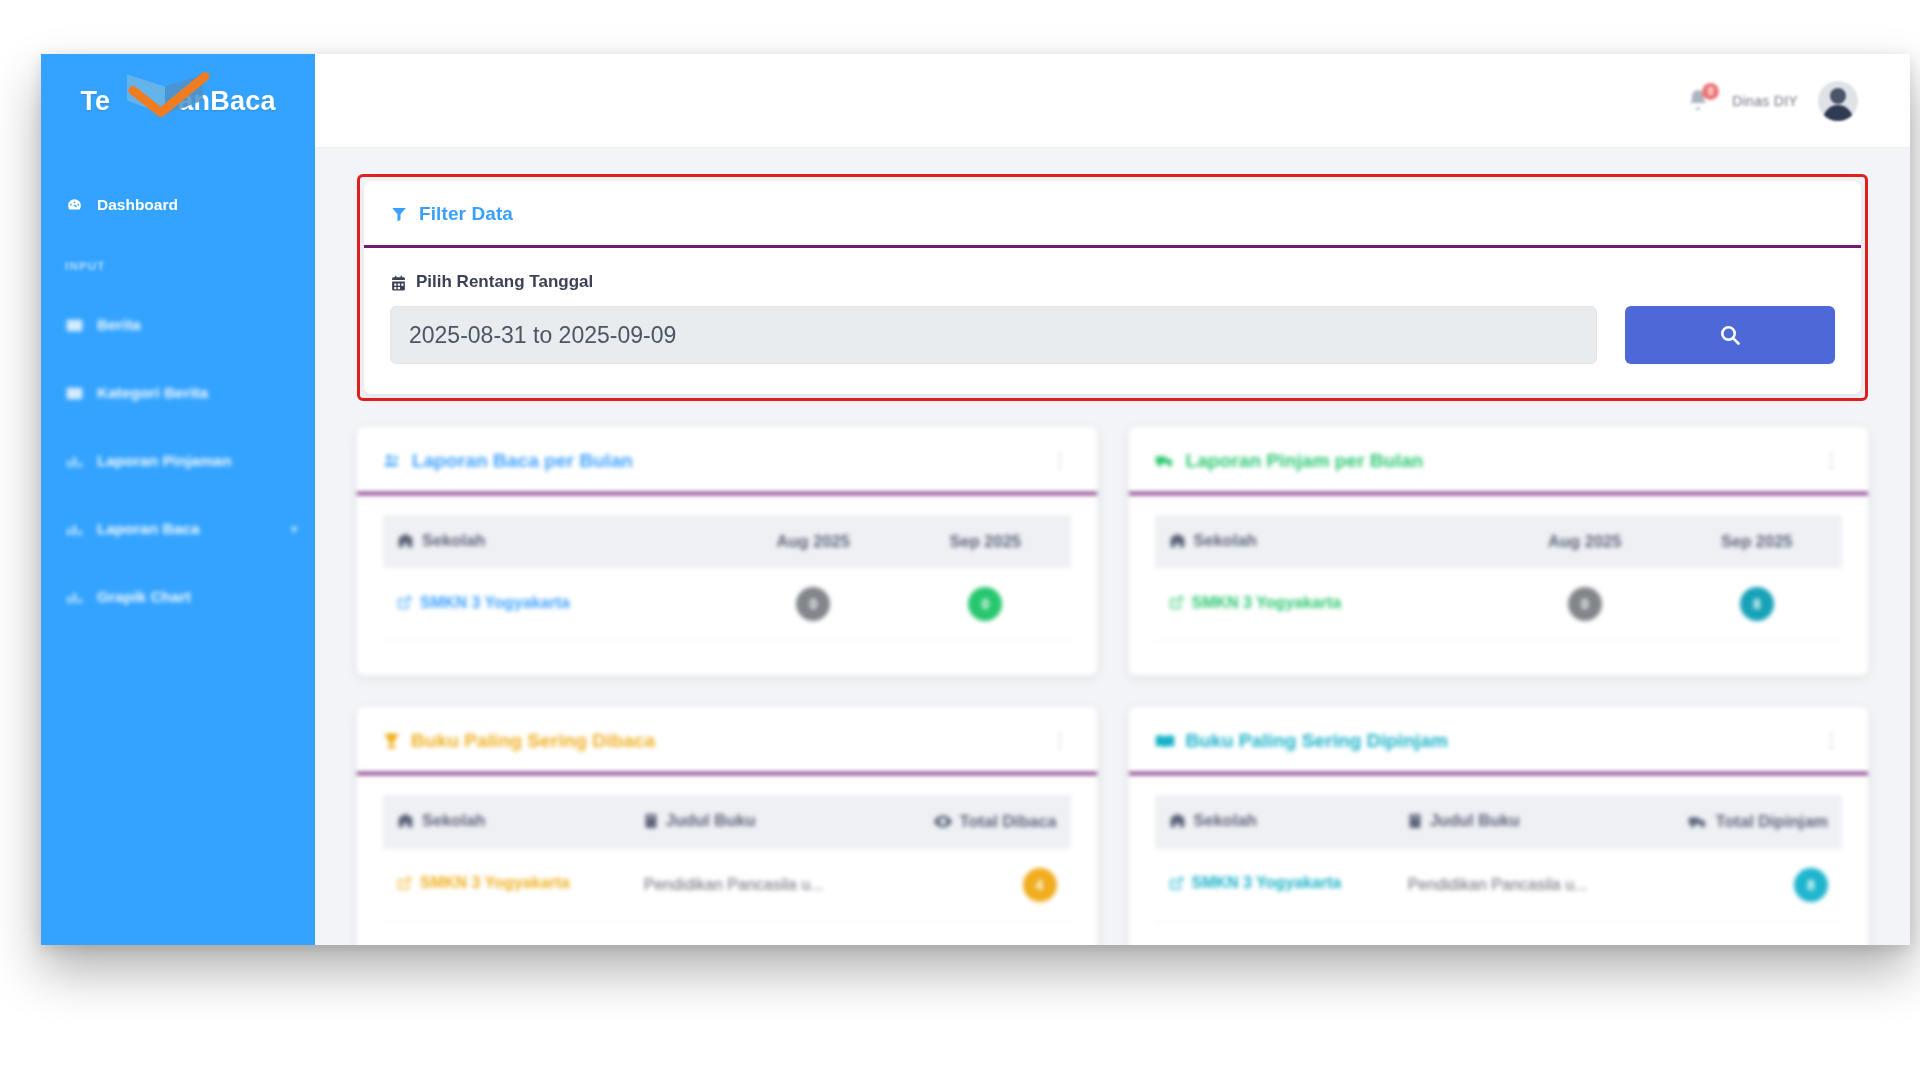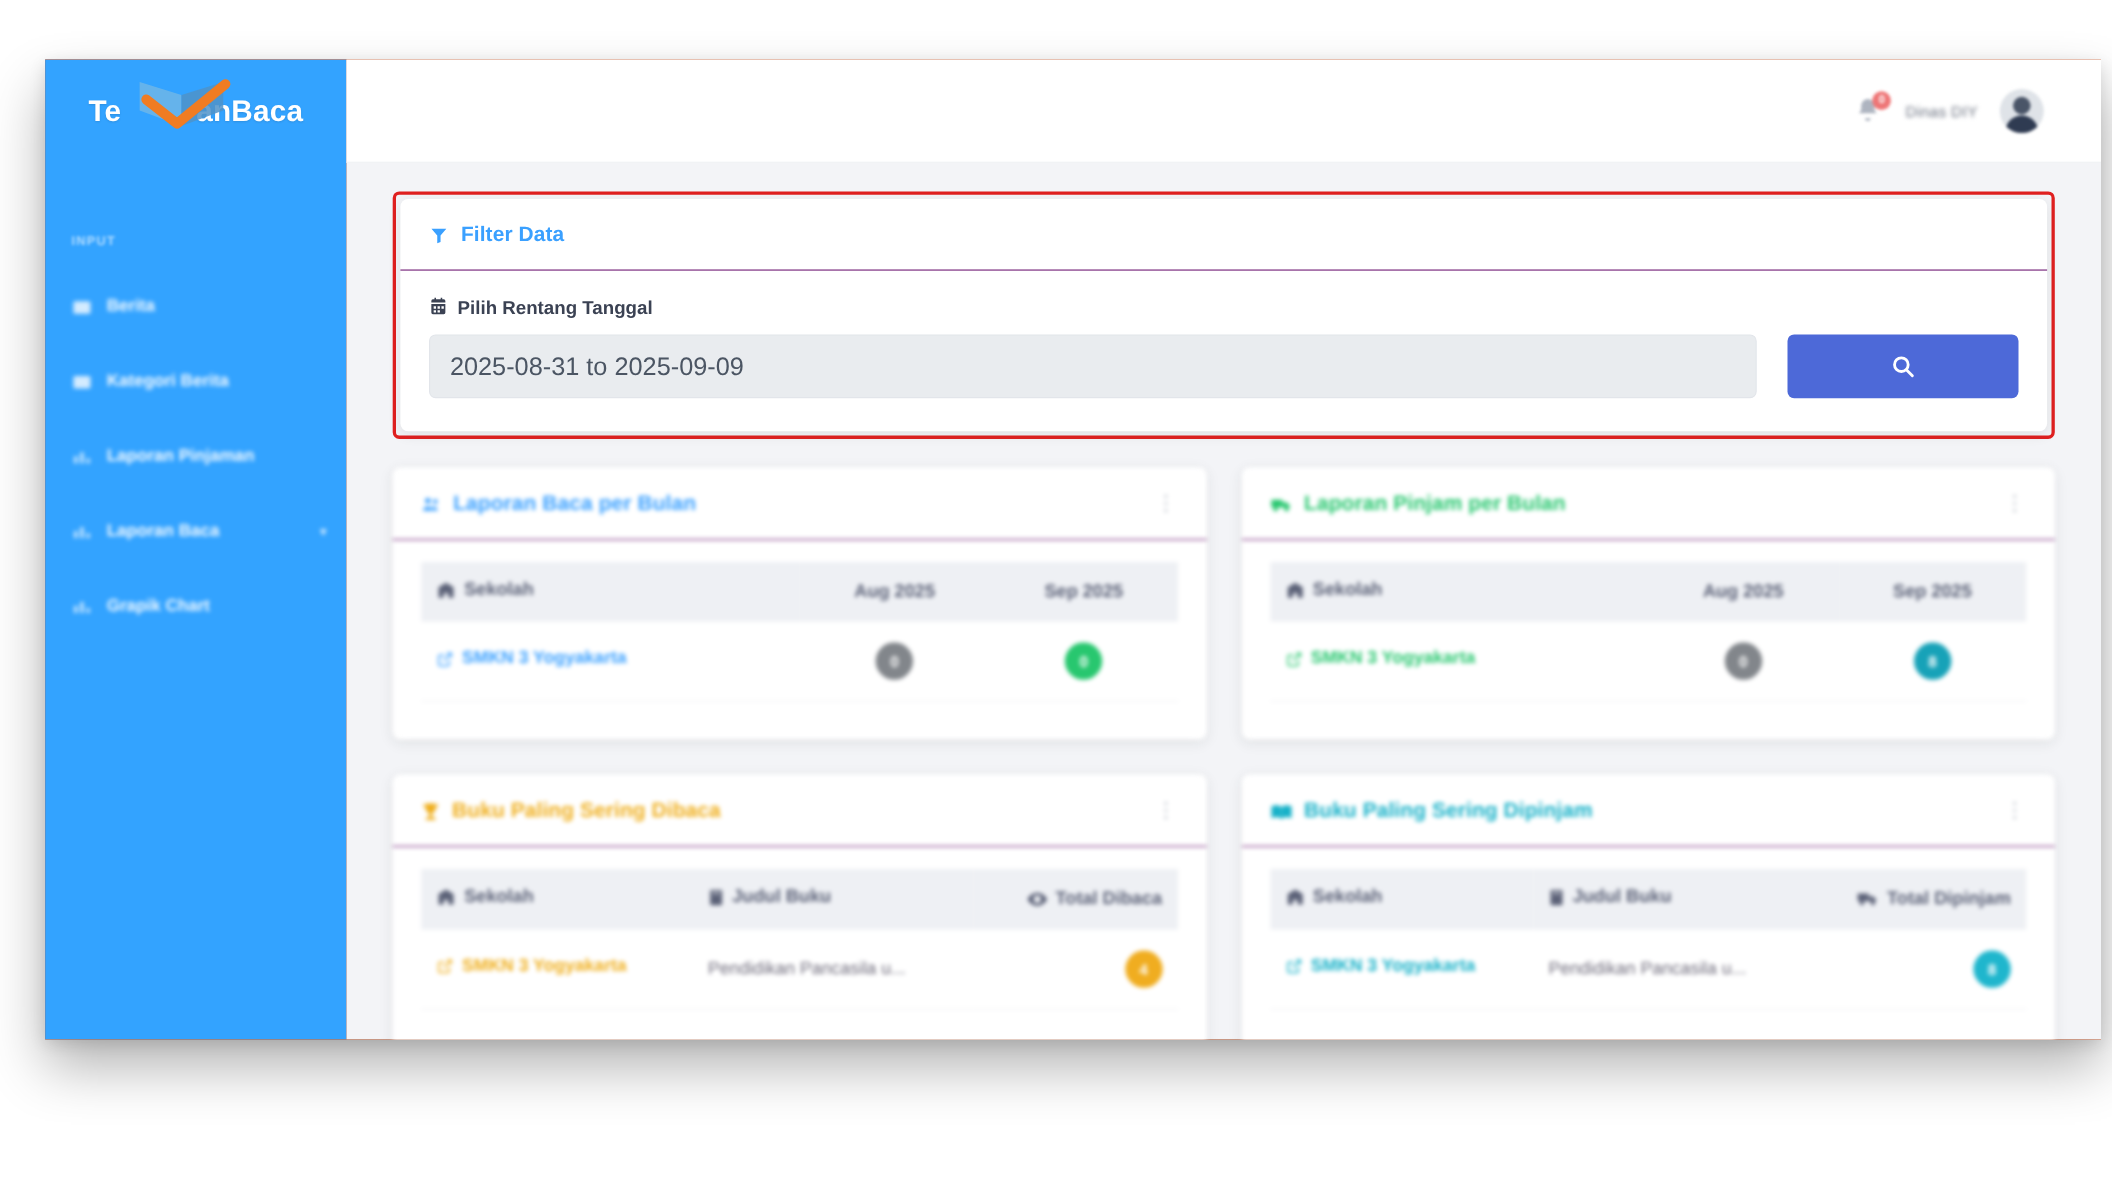--- a/index.html
+++ b/index.html
@@ -105,34 +105,34 @@
     padding: 4px;
   }
 
   .card {
     background: #ffffff;
     border-radius: 7px;
     box-shadow: 0 3px 12px rgba(34,41,47,.09);
   }
   .card-head {
     padding: 22px 26px 20px 26px;
-    border-bottom: 1px solid #701a75;
+    border-bottom: 3px solid #701a75;
     display: flex; align-items: center; justify-content: space-between;
   }
   .card-title {
     display:flex; align-items:center; gap: 11px;
     font-size: 19px; font-weight: 600;
   }
   .card-title .ttxt { letter-spacing: .1px; }
   .kebab { color:#b9bec7; font-size: 19px; letter-spacing:1px; cursor:pointer; }
 
   .card-body { padding: 24px 26px 30px 26px; }
 
   .field-label {
-    display:flex; align-items:flex-start; gap:9px;
+    display:flex; align-items:flex-end; gap:9px;
     font-size: 17px; font-weight: 600; color: #3b4253;
     margin-bottom: 14px;
   }
   .filter-row { display:flex; gap: 28px; align-items:center; }
   .date-input {
     flex: 1 1 auto;
     height: 58px;
     background: #e9ecef;
     border: 1px solid #e2e5ea;
     border-radius: 6px;
@@ -202,20 +202,28 @@
       </div>
       <svg class="brand-mark" viewBox="0 0 92 54">
         <path d="M6 8 L44 20 L44 48 L6 34 Z" fill="#6fb6e8" opacity=".85"></path>
         <path d="M82 8 L44 20 L44 48 L82 34 Z" fill="#4f93c9" opacity=".85"></path>
         <path d="M12 24 L40 46 L84 10" stroke="#f07c22" stroke-width="9" fill="none" stroke-linecap="round" stroke-linejoin="round"></path>
       </svg>
     </div>
 
     <div class="gap-a"></div>
 
+    <div class="side-item active">
+      <span class="ico">
+        <svg width="17" height="17" viewBox="0 0 24 24" fill="#fff">
+            <path d="M12 3a9 9 0 0 0-9 9 9 9 0 0 0 2 5.6h14A9 9 0 0 0 21 12a9 9 0 0 0-9-9zm0 3.2a1.2 1.2 0 1 1 0 2.4 1.2 1.2 0 0 1 0-2.4zM6.8 9.6a1.2 1.2 0 1 1 0 2.4 1.2 1.2 0 0 1 0-2.4zm10.4 0a1.2 1.2 0 1 1 0 2.4 1.2 1.2 0 0 1 0-2.4zM12 10.5l3.6 2.2-1 1.6-3.6-2.2z"></path>
+          </svg>
+      </span>
+      <span class="lbl">Dashboard</span>
+    </div>
 
     <div class="side-section">INPUT</div>
 
     <div class="gap-b"></div>
 
     <div class="side-item dim">
       <span class="ico">
         <svg width="17" height="15" viewBox="0 0 24 20" fill="rgba(255,255,255,.85)">
             <rect x="1" y="2" width="22" height="16" rx="2"></rect>
           </svg>

